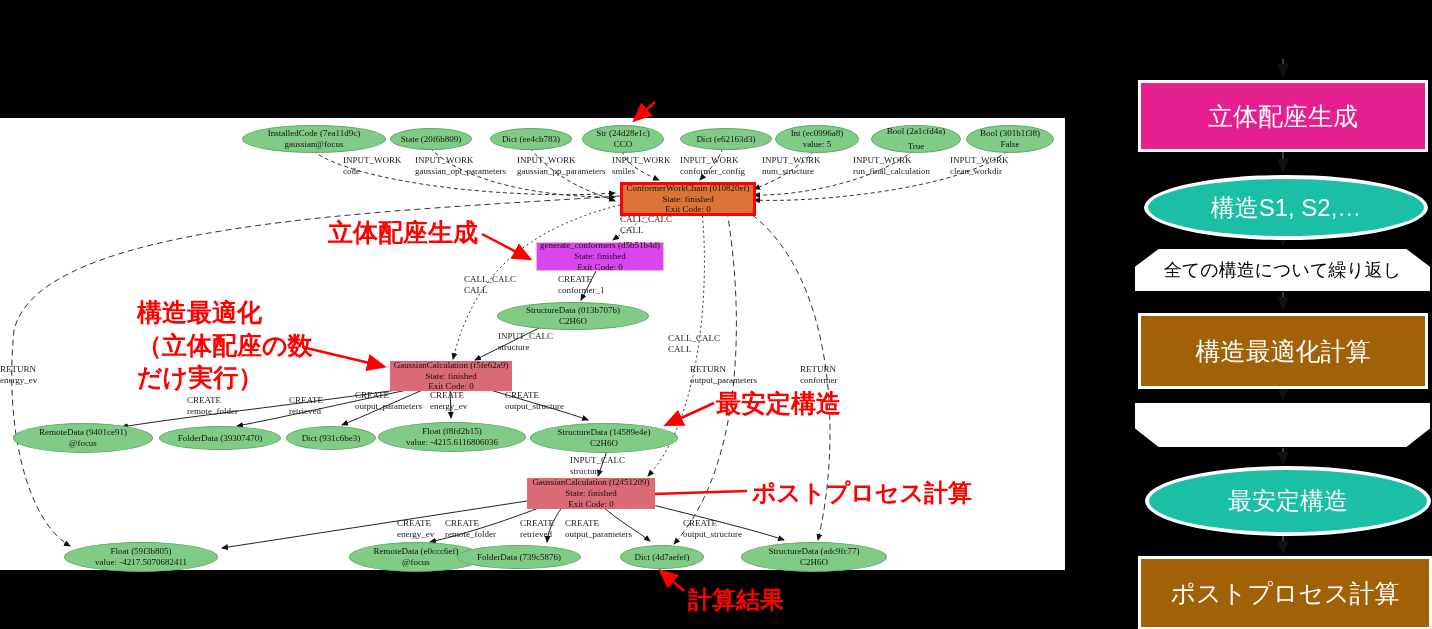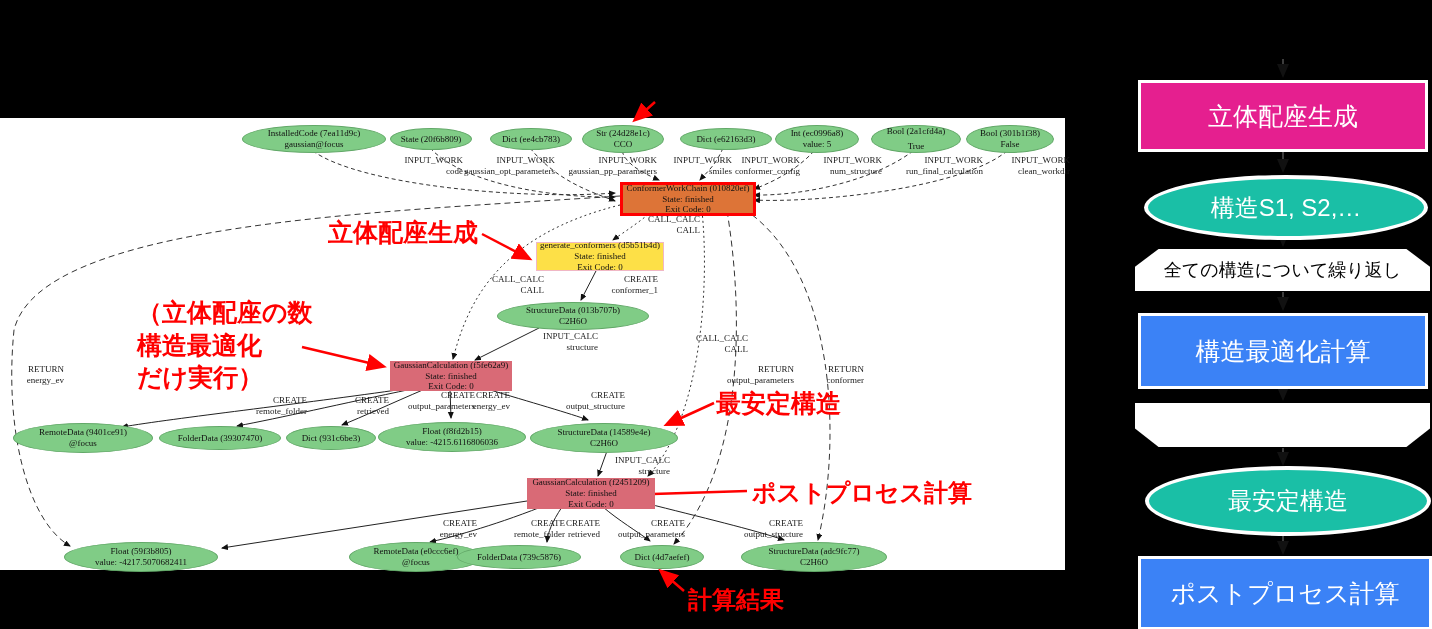--- a/index.html
+++ b/index.html
@@ -7,37 +7,37 @@
           font-family:"Liberation Serif",serif;}
   #graph-panel{position:absolute;left:0;top:118px;width:1065px;height:452px;background:#fff;}
   svg.layer{position:absolute;left:0;top:0;pointer-events:none;}
   
   .node{position:absolute;border-radius:50%;background:#80cc86;border:1px solid #62a868;
         display:flex;flex-direction:column;justify-content:center;text-align:center;
         font-size:9px;line-height:1.18;color:#111;}
   .box{position:absolute;display:flex;flex-direction:column;justify-content:center;
        text-align:center;font-size:9px;line-height:1.22;color:#111;}
   .box.workchain{background:#dd7437;border:3px solid #f00;}
-  .box.calcfunction{background:#fde047;border:1px solid #f0b7c5;}
+  .box.calcfunction{background:#d946ef;border:1px solid #f0b7c5;}
   .box.calcjob{background:#d96a76;border:1px solid #d96a76;}
-  .elabel{position:absolute;text-align:right;font-size:9px;line-height:1.18;color:#1a1a1a;}
+  .elabel{position:absolute;text-align:left;font-size:9px;line-height:1.18;color:#1a1a1a;}
   .elabel span{display:block;}
   .node span{display:block;}
   
   .ann{position:absolute;color:#f00;font-family:"Liberation Sans",sans-serif;
        font-weight:bold;font-size:25px;line-height:1.3;white-space:nowrap;}
   .ann span{display:block;}
   
   .fc-ellipse{position:absolute;border-radius:50%;background:#1abfa6;border:4px solid #fff;
               display:flex;align-items:center;justify-content:center;color:#fff;
               font-family:"Liberation Sans",sans-serif;font-size:24px;}
   .fc-rect{position:absolute;display:flex;align-items:center;justify-content:center;color:#fff;
            font-family:"Liberation Sans",sans-serif;font-size:25px;border:3px solid #fff;}
   .fc-rect.magenta{background:#e51f8f;}
-  .fc-rect.orange{background:#3b82f6;}
+  .fc-rect.orange{background:#a16207;}
   .fc-loop{position:absolute;background:#fff;display:flex;align-items:center;justify-content:center;
            color:#000;font-family:"Liberation Sans",sans-serif;font-size:18px;}
   .fc-loop.start{clip-path:polygon(8% 0,92% 0,100% 42%,100% 100%,0 100%,0 42%);}
   .fc-loop.end{clip-path:polygon(0 0,100% 0,100% 58%,92% 100%,8% 100%,0 58%);}
 </style>
 </head>
 <body>
 
 <div id="canvas">
 
@@ -319,22 +319,22 @@
   </div>
   <div class="node" style="left:741px;top:542px;width:144px;height:28px;">
     <span>StructureData (adc9fc77)</span>
     <span>C2H6O</span>
   </div>
 
   <div class="ann" style="left:328px;top:216px;">
     <span>立体配座生成</span>
   </div>
   <div class="ann" style="left:137px;top:296px;">
+    <span>構造最適化</span>
     <span>（立体配座の数</span>
-    <span>構造最適化</span>
     <span>だけ実行）</span>
   </div>
   <div class="ann" style="left:716px;top:387px;">
     <span>最安定構造</span>
   </div>
   <div class="ann" style="left:752px;top:477px;font-size:24px;">
     <span>ポストプロセス計算</span>
   </div>
   <div class="ann" style="left:688px;top:584px;font-size:24px;">
     <span>計算結果</span>

